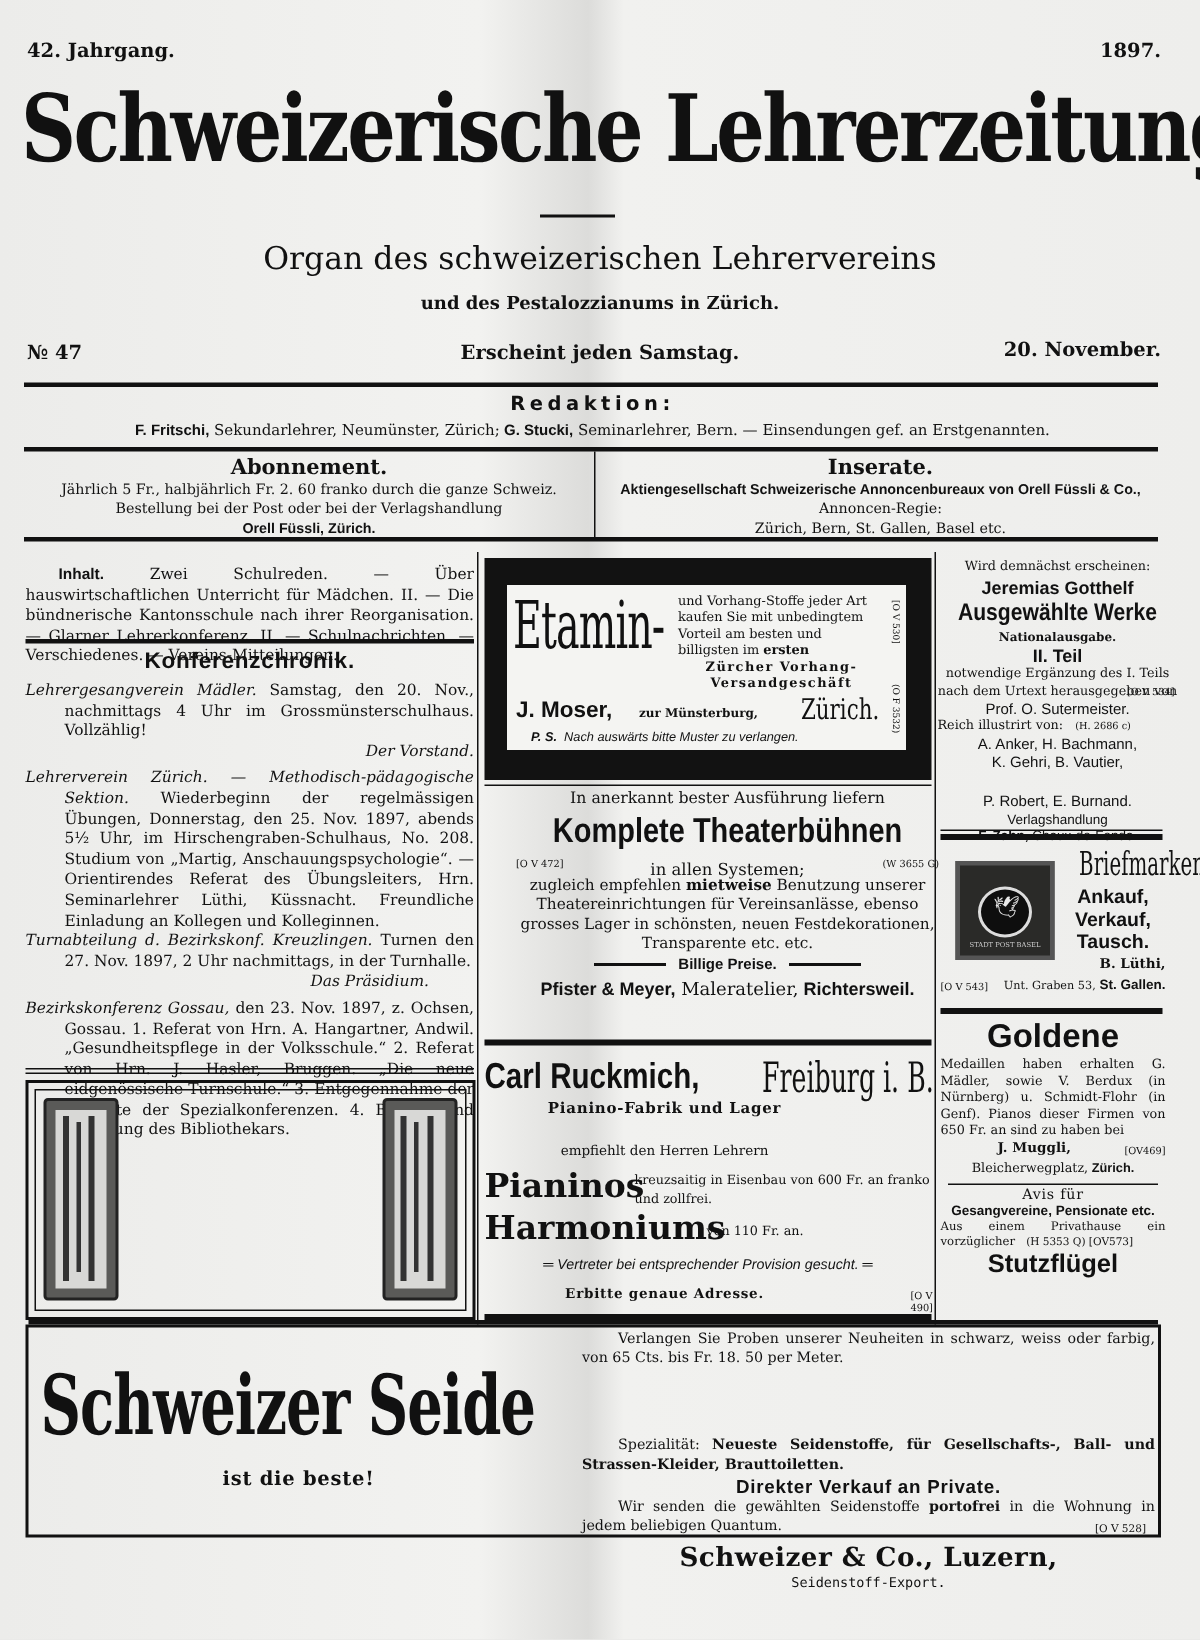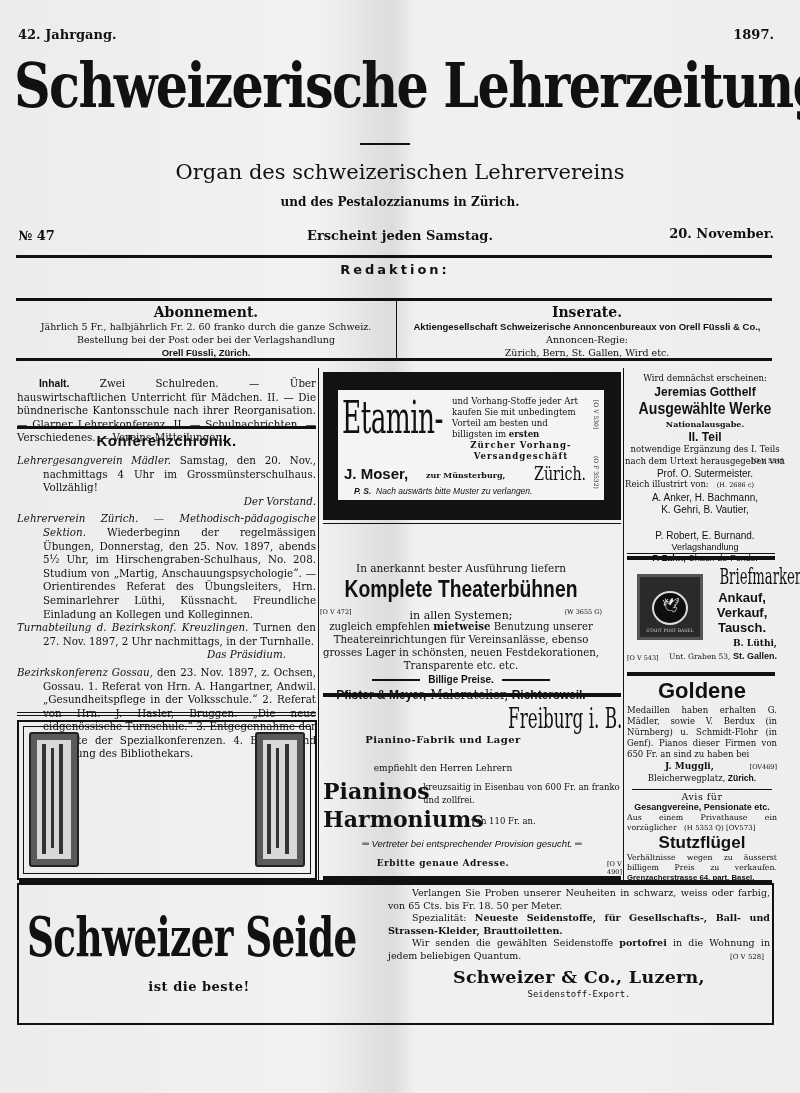--- a/index.html
+++ b/index.html
@@ -45,34 +45,37 @@
   <div class="rule" style="left:360px;top:143px;width:50px;height:2px;"></div>
   <div class="abs c" id="organ">Organ des schweizerischen Lehrervereins</div>
   <div class="abs c" id="pestalozzi">und des Pestalozzianums in Zürich.</div>
   <div class="abs" id="issue-no">№ 47</div>
   <div class="abs c" id="erscheint">Erscheint jeden Samstag.</div>
   <div class="abs" id="date">20. November.</div>
 
   <div class="rule" style="left:16px;top:255px;width:756px;height:3px;"></div>
 
   <div class="abs c" id="redaktion-title">Redaktion:</div>
+  <div class="abs c" id="redaktion-text">
+    <span class="sans b">F. Fritschi,</span><span> Sekundarlehrer, Neumünster, Zürich;</span><span class="sans b"> G. Stucki,</span><span> Seminarlehrer, Bern. — Einsendungen gef. an Erstgenannten.</span>
+  </div>
   <div class="rule" style="left:16px;top:298px;width:756px;height:3px;"></div>
 
   <div class="abs c" style="left:16px;top:304px;width:380px;">
     <div class="abo-title">Abonnement.</div>
     <div class="small">Jährlich 5 Fr., halbjährlich Fr. 2. 60 franko durch die ganze Schweiz.</div>
     <div class="small">Bestellung bei der Post oder bei der Verlagshandlung</div>
     <div class="small sans b">Orell Füssli, Zürich.</div>
   </div>
   <div class="rule" style="left:396px;top:301px;width:1px;height:57px;"></div>
   <div class="abs c" style="left:397px;top:304px;width:380px;">
     <div class="abo-title">Inserate.</div>
     <div class="small sans b">Aktiengesellschaft Schweizerische Annoncenbureaux von Orell Füssli &amp; Co.,</div>
     <div class="small">Annoncen-Regie:</div>
-    <div class="small">Zürich, Bern, St. Gallen, Wird etc.</div>
+    <div class="small">Zürich, Bern, St. Gallen, Basel etc.</div>
   </div>
   <div class="rule" style="left:16px;top:358px;width:756px;height:3px;"></div>
 
   <div class="rule" style="left:318px;top:368px;width:1px;height:515px;"></div>
   <div class="abs col-text" style="left:17px;top:377px;width:299px;">
     <span class="sans b" style="padding-left:22px;">Inhalt.</span><span> Zwei Schulreden. — Über hauswirtschaftlichen Unterricht für Mädchen. II. — Die bündnerische Kantonsschule nach ihrer Reorganisation. — Glarner Lehrerkonferenz. II. — Schulnachrichten. — Verschiedenes. — Vereins-Mitteilungen.</span>
   </div>
   <div class="rule" style="left:17px;top:426px;width:299px;height:3px;"></div>
   <div class="abs c sans b" style="left:17px;top:432px;width:299px;font-size:15px;letter-spacing:0.5px;">Konferenzchronik.</div>
 
@@ -123,37 +126,40 @@
       <div class="abs" style="left:255px;top:10px;font-size:6px;writing-mode:vertical-rl;">[O V 530]</div>
       <div class="abs" style="left:255px;top:66px;font-size:6px;writing-mode:vertical-rl;">(O F 3532)</div>
       <div class="abs sans b" style="left:6px;top:75px;font-size:15px;">J. Moser,</div>
       <div class="abs b" style="left:88px;top:80px;font-size:8px;">zur Münsterburg,</div>
       <div class="abs" style="left:196px;top:72px;font-size:19px;transform:scaleX(0.75);transform-origin:left top;">Zürich.</div>
       <div class="abs sans i" style="left:16px;top:96px;font-size:8.5px;white-space:nowrap;"><span class="b">P. S.</span>&nbsp;&nbsp;<span>Nach auswärts bitte Muster zu verlangen.</span></div>
     </div>
   </div>
   <div class="rule" style="left:323px;top:523px;width:298px;height:1px;"></div>
 
-  <div class="abs c" style="left:312px;top:526px;width:298px;margin-top:36px;">
+  <div class="abs c" style="left:336px;top:526px;width:298px;">
     <div style="font-size:10.5px;">In anerkannt bester Ausführung liefern</div>
     <div class="sans b" style="font-size:23px;line-height:30px;transform:scaleX(0.84);white-space:nowrap;margin-left:-20px;margin-right:-20px;">Komplete Theaterbühnen</div>
     <div style="position:relative;height:16px;">
       <span class="abs" style="left:8px;top:4px;font-size:6.5px;">[O V 472]</span>
       <span style="font-size:11px;">in allen Systemen;</span>
       <span class="abs" style="right:8px;top:4px;font-size:6.5px;">(W 3655 G)</span>
     </div>
     <div style="font-size:10.2px;line-height:13px;padding:0 2px;"><span>zugleich empfehlen </span><span class="b">mietweise</span><span> Benutzung unserer Theatereinrichtungen für Vereinsanlässe, ebenso grosses Lager in schönsten, neuen Festdekorationen, Transparente etc. etc.</span></div>
     <div class="sans b" style="font-size:10px;line-height:15px;">
       <span style="display:inline-block;width:48px;height:2px;background:#111;vertical-align:middle;margin-right:8px;"></span><span>Billige Preise.</span><span style="display:inline-block;width:48px;height:2px;background:#111;vertical-align:middle;margin-left:8px;"></span>
     </div>
     <div style="font-size:12px;line-height:16px;"><span class="sans b">Pfister &amp; Meyer,</span><span> Maleratelier,</span><span class="sans b"> Richtersweil.</span></div>
   </div>
   <div class="rule" style="left:323px;top:693px;width:298px;height:4px;"></div>
 
   <div class="abs" style="left:323px;top:700px;width:298px;height:180px;">
+    <div class="abs" style="left:0;top:4px;white-space:nowrap;">
+      <span class="sans b" style="font-size:24px;display:inline-block;transform:scaleX(0.82);transform-origin:left top;">Carl Ruckmich,</span>
+    </div>
     <div class="abs" style="left:185px;top:2px;font-size:28px;transform:scaleX(0.6);transform-origin:left top;white-space:nowrap;">Freiburg i. B.</div>
     <div class="abs c b" style="left:0;width:240px;top:34px;font-size:10px;letter-spacing:0.5px;">Pianino-Fabrik und Lager</div>
     <div class="abs c" style="left:0;width:240px;top:63px;font-size:9px;">empfiehlt den Herren Lehrern</div>
     <div class="abs b" style="left:0;top:78px;font-size:22px;line-height:26px;">Pianinos</div>
     <div class="abs" style="left:100px;top:81px;width:198px;font-size:8.5px;line-height:13px;">kreuzsaitig in Eisenbau von 600 Fr. an franko und zollfrei.</div>
     <div class="abs b" style="left:0;top:106px;font-size:22px;line-height:26px;">Harmoniums</div>
     <div class="abs" style="left:148px;top:116px;font-size:8.5px;">von 110 Fr. an.</div>
     <div class="abs sans i c" style="left:0;width:298px;top:138px;font-size:9.5px;white-space:nowrap;">═ <span>Vertreter bei entsprechender Provision gesucht.</span> ═</div>
     <div class="abs c b" style="left:0;width:240px;top:158px;font-size:9px;letter-spacing:0.5px;">Erbitte genaue Adresse.</div>
     <div class="abs" style="left:255px;top:160px;font-size:6.5px;padding-left:29px;">[O V 490]</div>
@@ -205,30 +211,30 @@
     <div style="font-size:9px;line-height:12px;position:relative;"><span class="b" style="padding-left:38px;">J. Muggli,</span><span class="abs" style="right:0;top:1px;font-size:6.5px;">[OV469]</span></div>
     <div class="c" style="font-size:8.5px;line-height:12px;"><span>Bleicherwegplatz,</span><span class="sans b"> Zürich.</span></div>
   </div>
   <div class="rule" style="left:632px;top:789px;width:140px;height:1px;"></div>
 
   <div class="abs" style="left:627px;top:791px;width:150px;">
     <div class="c" style="font-size:9.5px;line-height:11px;letter-spacing:0.5px;">Avis für</div>
     <div class="c sans b" style="font-size:9px;line-height:11px;">Gesangvereine, Pensionate etc.</div>
     <div style="font-size:7.8px;line-height:10px;text-align:justify;"><span>Aus einem Privathause ein vorzüglicher</span> &nbsp;&nbsp;<span style="font-size:7px;">(H 5353 Q) [OV573]</span></div>
     <div class="c sans b" style="font-size:17px;line-height:20px;">Stutzflügel</div>
-    <div style="font-size:7.8px;line-height:10px;text-align:justify;"><span>Verhältnisse wegen zu äusserst billigem Preis zu verkaufen.</span><span class="sans b"> Grenzacherstrasse 64, part. Basel.</span></div>
   </div>
 
   <div class="frame" style="left:17px;top:883px;width:757px;height:142px;border-width:2px;">
     <div class="rule" style="left:0;top:-5px;width:753px;height:3px;"></div>
     <div class="abs" style="left:8px;top:22px;font-size:55px;line-height:60px;font-weight:bold;font-family:'DejaVu Serif',serif;transform:scaleX(0.68);transform-origin:left top;white-space:nowrap;letter-spacing:-1px;">Schweizer Seide</div>
     <div class="abs c b" style="left:0;width:360px;top:94px;font-size:13px;letter-spacing:0.5px;">ist die beste!</div>
     <div class="abs" style="left:369px;top:2px;width:382px;font-size:9.5px;line-height:12.5px;text-align:justify;">
       <div style="text-indent:24px;">Verlangen Sie Proben unserer Neuheiten in schwarz, weiss oder farbig, von 65 Cts. bis Fr. 18. 50 per Meter.</div>
-      <div style="text-indent:24px;"><span>Spezialität: </span><span class="b">Neueste Seidenstoffe, für Gesellschafts-, Ball- und Strassen-Kleider, Brauttoiletten.</span></div>
+      <div style="text-indent:24px;margin-top:46px;"><span>Spezialität: </span><span class="b">Neueste Seidenstoffe, für Gesellschafts-, Ball- und Strassen-Kleider, Brauttoiletten.</span></div>
+      <div class="c sans b" style="font-size:12.5px;line-height:16px;letter-spacing:0.5px;">Direkter Verkauf an Private.</div>
       <div style="text-indent:24px;"><span>Wir senden die gewählten Seidenstoffe </span><span class="b">portofrei</span><span> in die Wohnung in jedem beliebigen Quantum.</span></div>
       <div style="text-align:right;font-size:7px;margin-top:-11px;padding-right:6px;">[O V 528]</div>
       <div class="c b" style="font-size:17.5px;line-height:22px;margin-top:2px;letter-spacing:0.3px;">Schweizer &amp; Co., Luzern,</div>
       <div class="c" style="font-size:9px;font-family:'DejaVu Sans Mono',monospace;">Seidenstoff-Export.</div>
     </div>
   </div>
 
 </div>
 
 </body></html>

